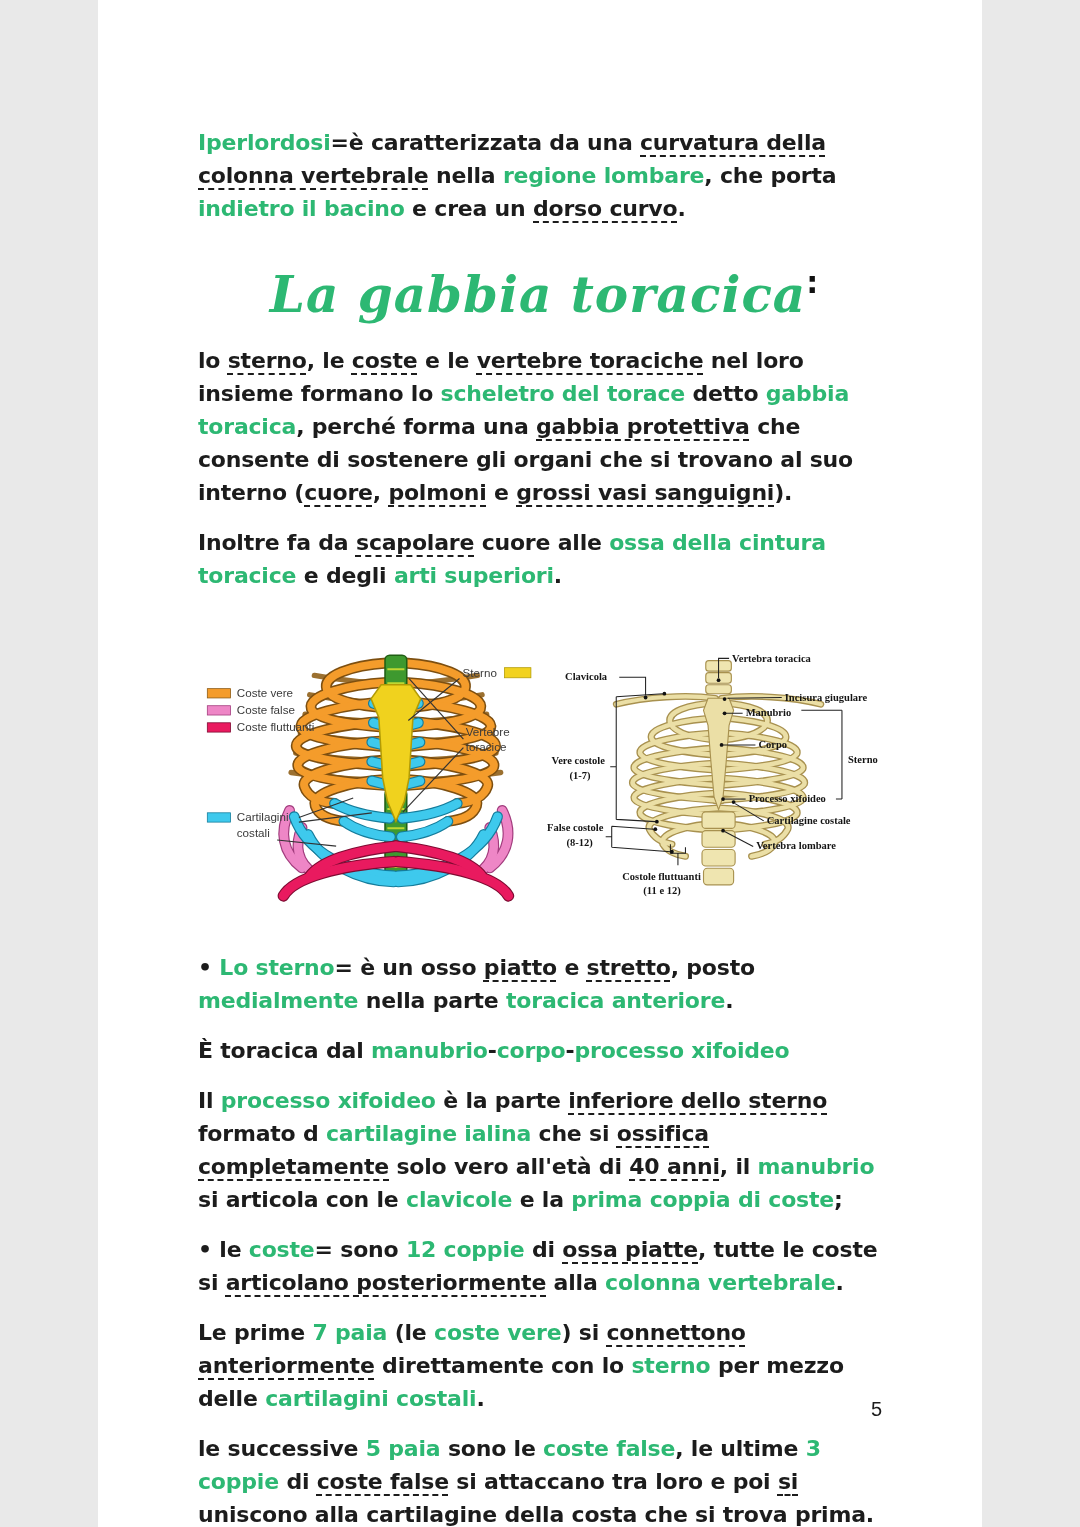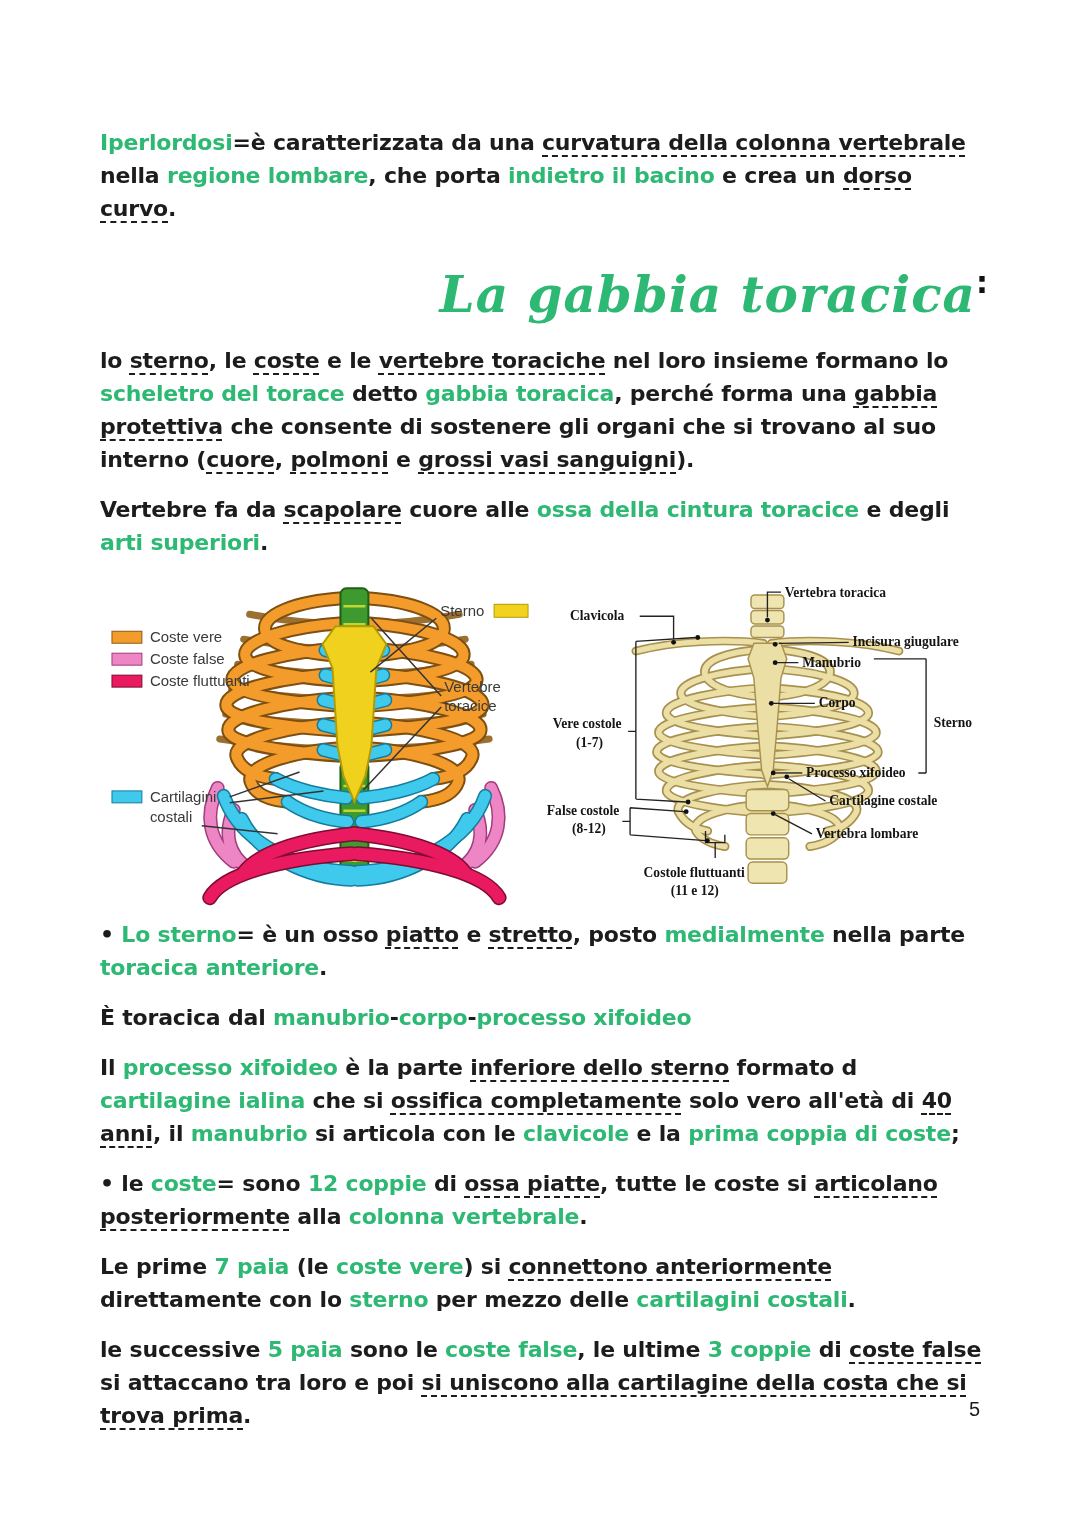--- a/index.html
+++ b/index.html
@@ -1,18 +1,18 @@
 <!DOCTYPE html>
 <html style="--green: #2db873;"><head>
 <meta charset="utf-8">
 <style>
   html,body{margin:0;padding:0;background:#e9e9e9;}
   .page{
     position:relative;
-    width:1080px;height:1527px;
+    width:884px;height:1527px;
     margin:0 auto;
     background:#ffffff;
     overflow:hidden;
   }
   .content{
     position:absolute;
     left:100px; right:92px; top:126px;
   }
   .para{
     font-family:"DejaVu Sans", sans-serif;
@@ -26,21 +26,21 @@
   .seg-b{color:#1c1c1c;}
   .seg-g{color:var(--green,#2db873);}
   .seg-bu{
     color:#1c1c1c;
     text-decoration:underline;
     text-decoration-style:dashed;
     text-decoration-thickness:2px;
     text-underline-offset:5px;
   }
   .title{
-    text-align:right;
+    text-align:center;
     margin:40px 0 20px 0;
   }
   .title-script{
     font-family:"DejaVu Serif", serif;
     font-style:italic;
     font-weight:700;
     font-size:50px;
     color:var(--green,#2db873);
     letter-spacing:1px;
   }
@@ -92,21 +92,21 @@
 <div class="page">
   <div class="content">
 
     <p class="para"><span class="seg-g">Iperlordosi</span><span class="seg-b">=è caratterizzata da una </span><span class="seg-bu">curvatura della colonna vertebrale</span><span class="seg-b"> nella </span><span class="seg-g">regione lombare</span><span class="seg-b">, che porta </span><span class="seg-g">indietro il bacino</span><span class="seg-b"> e crea un </span><span class="seg-bu">dorso curvo</span><span class="seg-b">.</span></p>
 
     <h1 class="title">
       <span class="title-script">La gabbia toracica</span><span class="title-colon">:</span>
     </h1>
 
     <p class="para"><span class="seg-b">lo </span><span class="seg-bu">sterno</span><span class="seg-b">, le </span><span class="seg-bu">coste</span><span class="seg-b"> e le </span><span class="seg-bu">vertebre toraciche</span><span class="seg-b"> nel loro insieme formano lo </span><span class="seg-g">scheletro del torace</span><span class="seg-b"> detto </span><span class="seg-g">gabbia toracica</span><span class="seg-b">, perché forma una </span><span class="seg-bu">gabbia protettiva</span><span class="seg-b"> che consente di sostenere gli organi che si trovano al suo interno (</span><span class="seg-bu">cuore</span><span class="seg-b">, </span><span class="seg-bu">polmoni</span><span class="seg-b"> e </span><span class="seg-bu">grossi vasi sanguigni</span><span class="seg-b">).</span></p>
-    <p class="para"><span class="seg-b">Vertebre fa da </span><span class="seg-bu">scapolare</span><span class="seg-b"> cuore alle </span><span class="seg-g">ossa della cintura toracice</span><span class="seg-b"> e degli </span><span class="seg-g">arti superiori</span><span class="seg-b">.</span></p>
+    <p class="para"><span class="seg-b">Inoltre fa da </span><span class="seg-bu">scapolare</span><span class="seg-b"> cuore alle </span><span class="seg-g">ossa della cintura toracice</span><span class="seg-b"> e degli </span><span class="seg-g">arti superiori</span><span class="seg-b">.</span></p>
 
     <div class="figure">
 
       <svg width="438" height="330" viewBox="0 0 438 330">
 
         <g>
           <rect x="241" y="185" width="28" height="118" rx="6" fill="#3E992F" stroke="#205F14" stroke-width="2"></rect>
           <path d="M244,210 H266 M244,235 H266 M244,260 H266 M244,285 H266" stroke="#BFD732" stroke-width="2.5"></path>
         </g>
 

